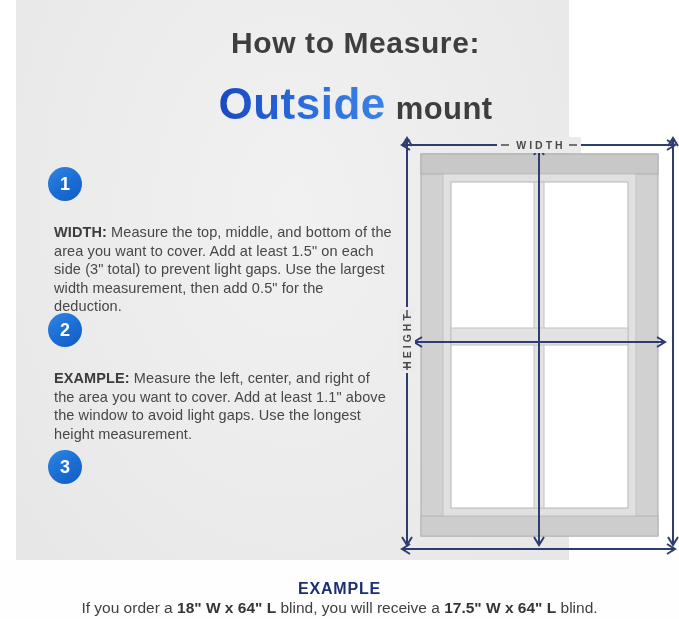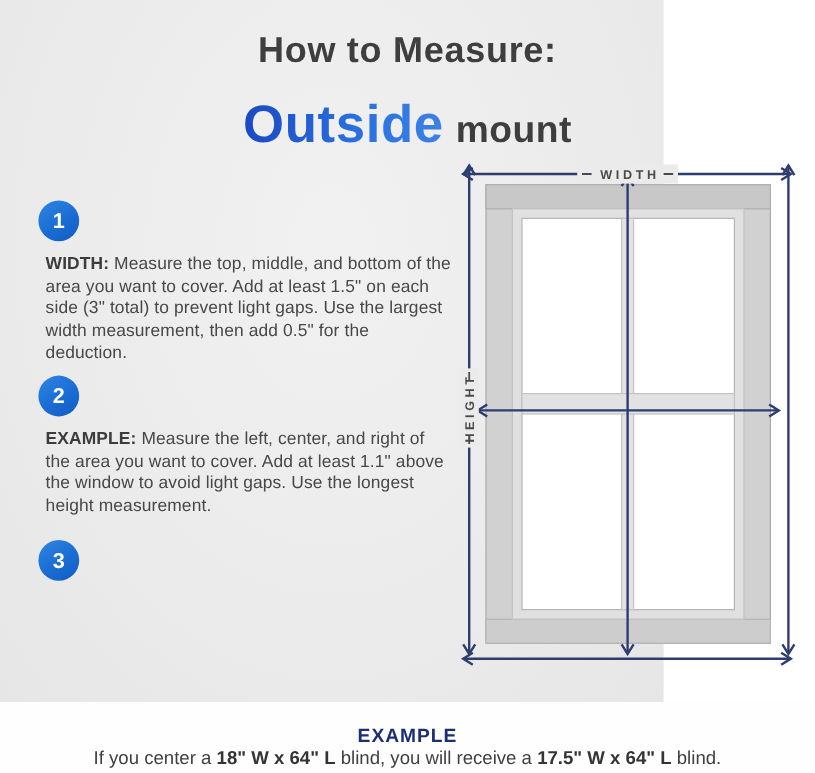--- a/index.html
+++ b/index.html
@@ -5,21 +5,21 @@
   * { margin: 0; padding: 0; box-sizing: border-box; }
   html, body { width: 679px; height: 644px; }
   body {
     font-family: "Liberation Sans", sans-serif;
     position: relative;
     width: 679px; height: 644px;
     background: #ffffff;
     overflow: hidden;
   }
   .canvas {
-    position: absolute; left: 0; top: 0;
+    position: absolute; left: 16px; top: 0;
     width: 553px; height: 585px;
     background: radial-gradient(ellipse at 50% 35%, #f1f1f2 0%, #ebebec 60%, #e6e6e7 100%);
   }
   
   .title-block { position: absolute; top: 26px; left: 0; width: 679px; text-align: center; }
   .title-line1 {
     font-size: 30px; font-weight: 700; color: #3e3e3e; letter-spacing: 0.6px;
   }
   .title-line2 { margin-top: 19px; white-space: nowrap; }
   .title-highlight {
@@ -43,29 +43,29 @@
   .step-2 { top: 313px; }
   .step-3 { top: 450px; }
   .step-badge {
     width: 34px; height: 34px; border-radius: 50%;
     background: linear-gradient(145deg, #2f86e3 0%, #1a6cd3 55%, #115dc4 100%);
     color: #ffffff; font-size: 18px; font-weight: 700;
     display: flex; align-items: center; justify-content: center;
     margin-left: -6px;
   }
   .step-text {
-    margin-top: 10px;
+    margin-top: 22px;
     font-size: 14.5px; line-height: 18.6px; color: #474747; letter-spacing: 0.1px;
   }
   .step-lead { font-weight: 700; color: #3c3c3c; }
   
   .diagram-svg { position: absolute; left: 375px; top: 128px; }
   
   .example-footer {
-    position: absolute; left: 0; top: 585px; width: 679px; height: 59px;
+    position: absolute; left: 0; top: 560px; width: 679px; height: 59px;
     background: #fefefe; text-align: center; padding-top: 20px;
   }
   .example-heading {
     font-size: 16px; font-weight: 700; color: #1b2f72; letter-spacing: 0.8px;
     line-height: 17px;
   }
   .example-line {
     margin-top: 2px; font-size: 15.5px; color: #3f3f3f; line-height: 18px;
     white-space: nowrap;
   }
@@ -133,14 +133,14 @@
       <line x1="16" y1="182" x2="16" y2="189" stroke="#4a4a4a" stroke-width="1.5"></line>
       <line x1="16" y1="235" x2="16" y2="242" stroke="#4a4a4a" stroke-width="1.5"></line>
       <text x="0" y="0" transform="translate(20,212) rotate(-90)" text-anchor="middle" font-size="10.5" font-weight="700" fill="#4a4a4a" style="letter-spacing:3px">HEIGHT</text>
     </g>
   </svg>
 
 </div>
 
 <div class="example-footer">
   <div class="example-heading">EXAMPLE</div>
-  <div class="example-line"><span>If you center a </span><span class="bold">18" W x 64" L</span><span> blind, you will receive a </span><span class="bold">17.5" W x 64" L</span><span> blind.</span></div>
+  <div class="example-line"><span>If you order a </span><span class="bold">18" W x 64" L</span><span> blind, you will receive a </span><span class="bold">17.5" W x 64" L</span><span> blind.</span></div>
 </div>
 
 </body></html>

